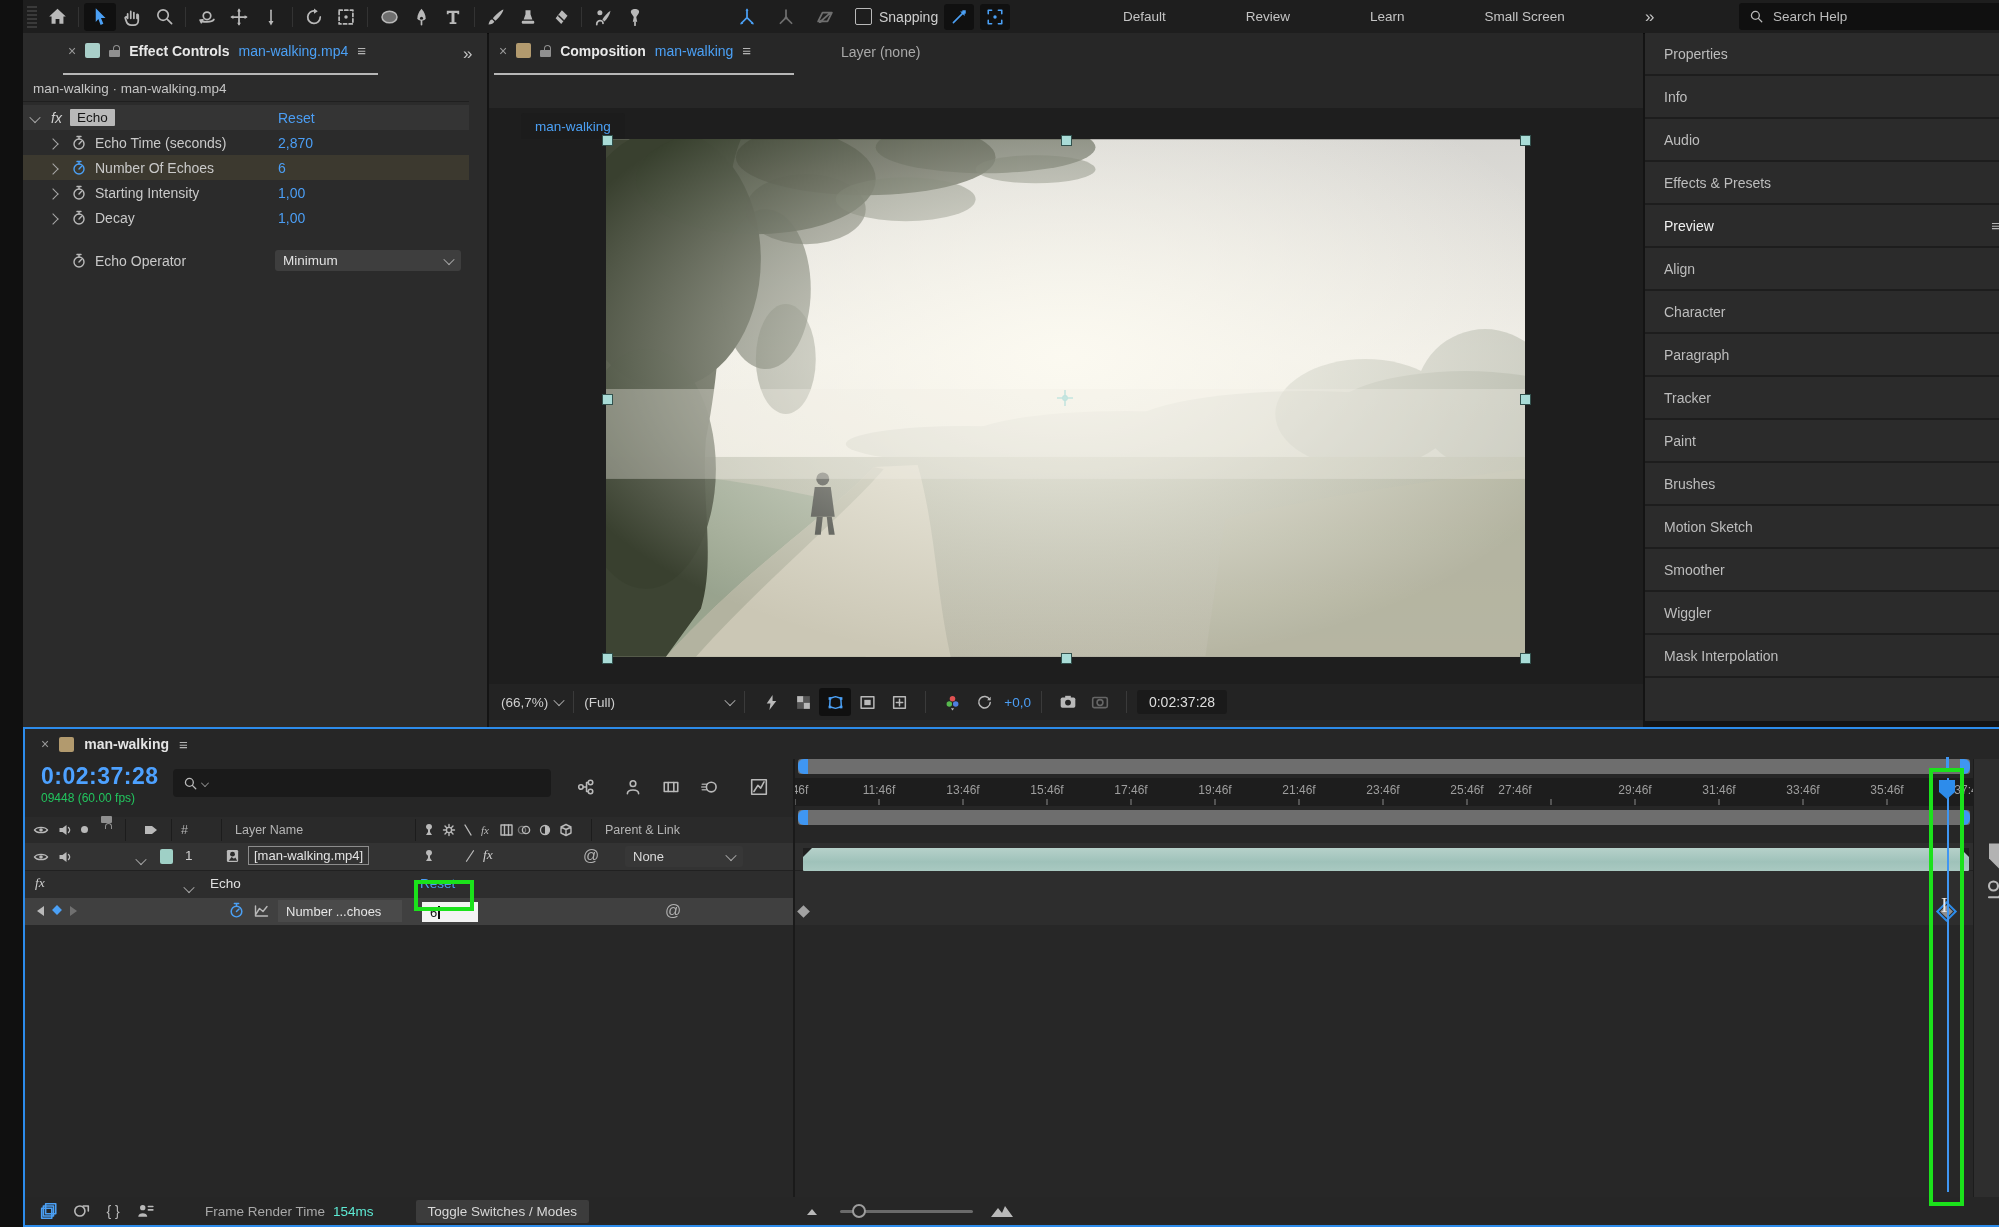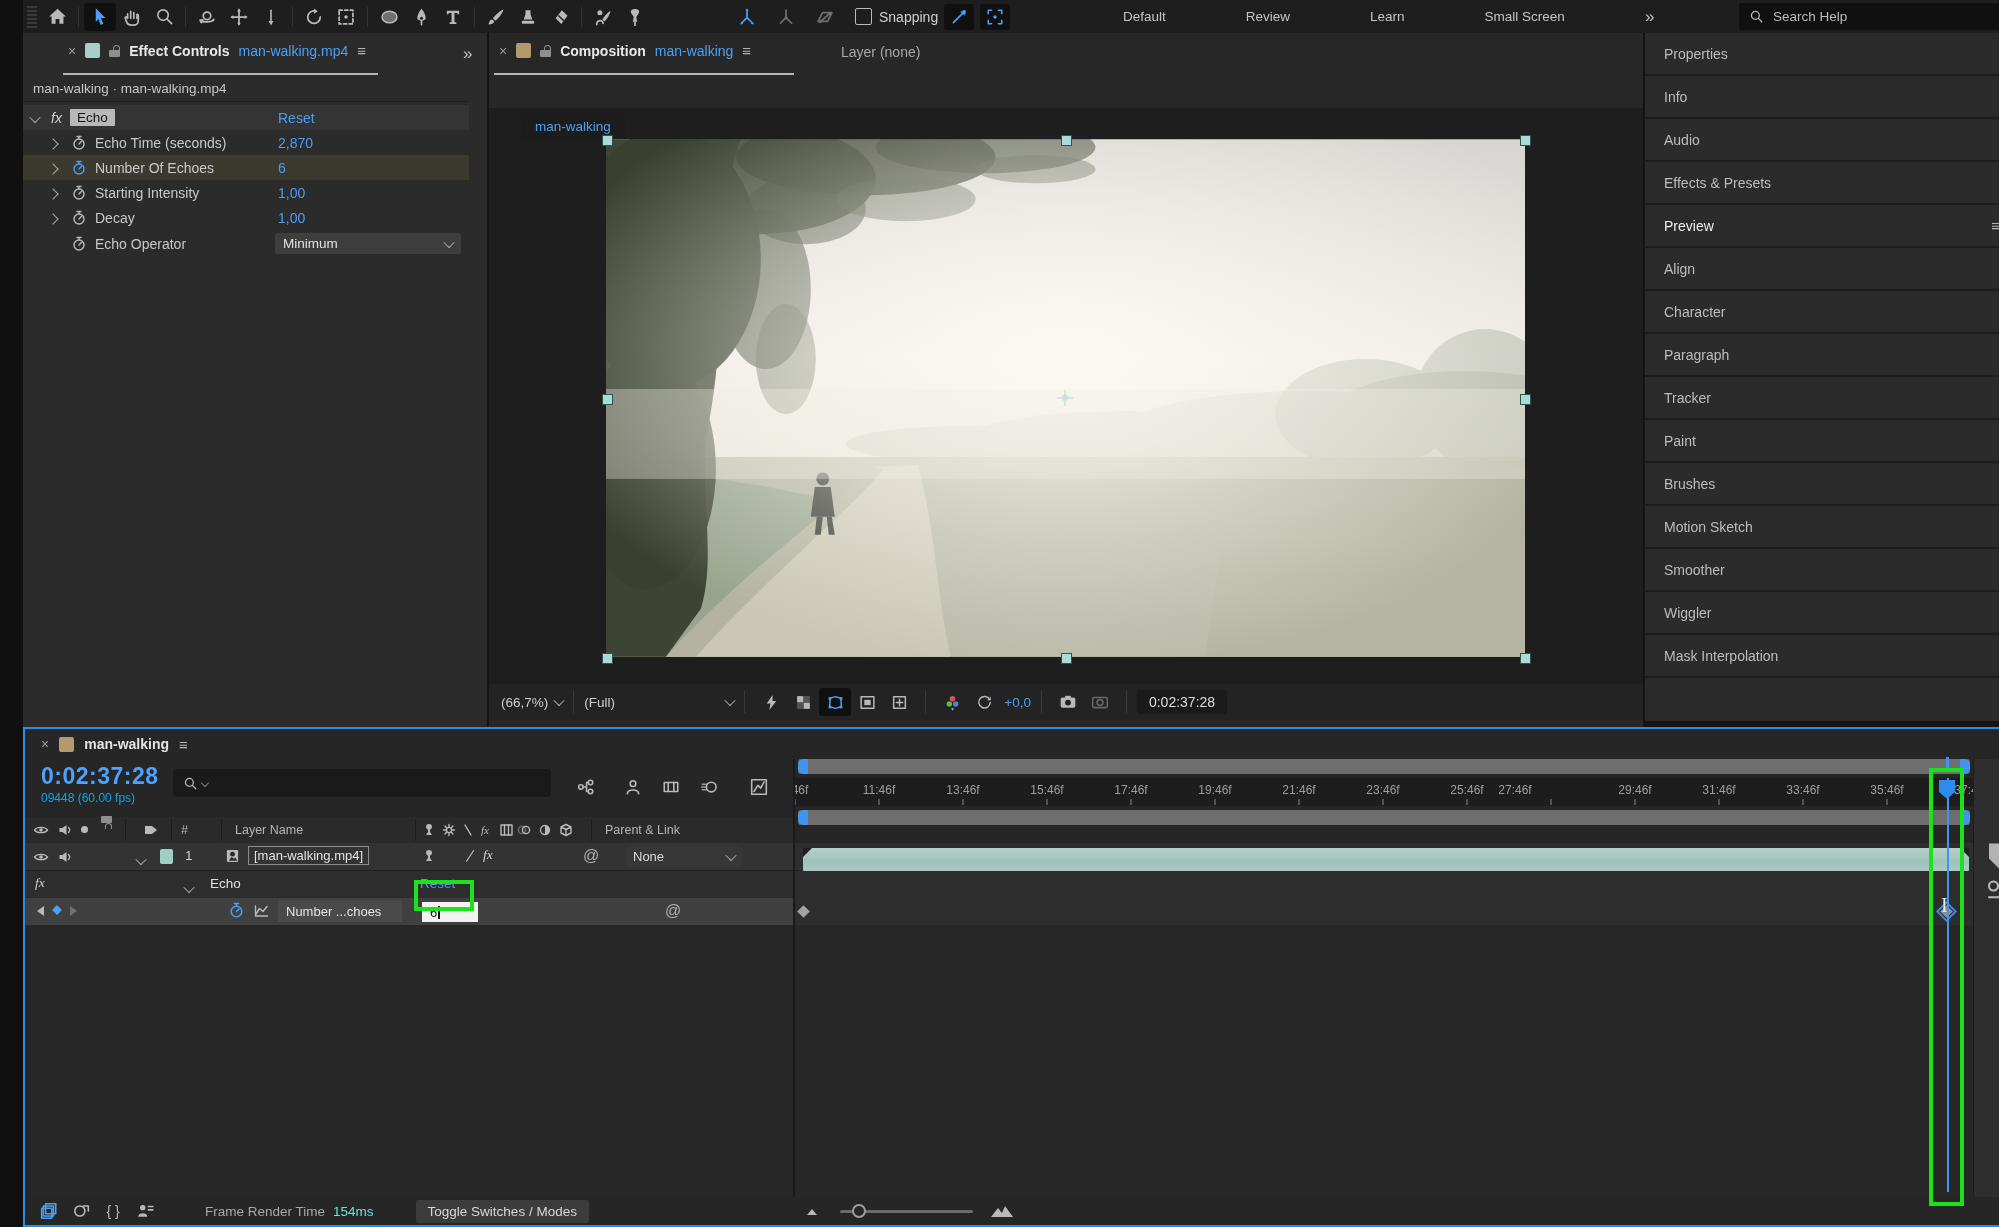--- a/index.html
+++ b/index.html
@@ -66,21 +66,21 @@
   .rrow{height:43px;display:flex;align-items:center;padding-left:19px;font-size:14px;color:#bdbdbd;
         border-bottom:2px solid #1d1d1d;box-sizing:border-box;position:relative;}
   .rrow.active{color:#f0f0f0;}
   .rrow .menu3{position:absolute;right:22px;}
   .rscroll{position:absolute;right:6px;top:5px;width:5px;height:676px;background:#5d5d5d;border-radius:3px;}
   
   .timeline{position:absolute;left:0;top:727px;width:1999px;height:500px;background:#262626;
             border:2px solid #2d8ceb;box-sizing:border-box;}
   .tl-tabrow{position:absolute;left:0;top:0;width:100%;height:30px;display:flex;align-items:center;gap:10px;padding-left:16px;font-size:14px;color:#e4e4e4;}
   .tl-tc{position:absolute;left:16px;top:34px;font-size:23px;font-weight:bold;color:#4da1ff;letter-spacing:.5px;}
-  .tl-fi{position:absolute;left:16px;top:62px;font-size:12px;color:#0ea5e9;}
+  .tl-fi{position:absolute;left:16px;top:62px;font-size:12px;color:#22c55e;}
   .tl-search{position:absolute;left:148px;top:40px;width:378px;height:28px;background:#1a1a1a;border-radius:4px;display:flex;align-items:center;padding-left:10px;box-sizing:border-box;gap:3px;}
   .tl-colhead{position:absolute;left:0;top:88px;width:770px;height:26px;background:#2a2a2a;border-bottom:1px solid #1c1c1c;font-size:12.5px;color:#b5b5b5;}
   .vd{position:absolute;top:2px;width:1px;height:22px;background:#1c1c1c;}
   .tlrow{position:absolute;left:0;width:770px;height:27px;border-bottom:1px solid #212121;font-size:13.5px;color:#d0d0d0;}
   .lyrbox{border:1px solid #8c8c8c;padding:1px 5px;font-size:13px;color:#e3e3e3;}
   .nonedd{position:absolute;left:600px;top:3px;width:118px;height:21px;background:#373737;border-radius:3px;display:flex;align-items:center;justify-content:space-between;padding:0 8px;box-sizing:border-box;font-size:13px;color:#dadada;}
   .propchip{position:absolute;left:253px;top:2px;width:116px;height:22px;background:#4a4a4a;display:flex;align-items:center;padding-left:8px;font-size:13px;color:#e5e5e5;}
   .editbox{position:absolute;left:397px;top:4px;width:48px;height:20px;background:#f3f3f3;display:flex;align-items:center;padding-left:8px;font-size:13px;color:#111;}
   .caret{width:1.5px;height:13px;background:#111;margin-left:1px;}
   
@@ -332,21 +332,21 @@
     <div class="ecrow" style="top:172px;">
       <span style="width:14px;margin-left:26px;"><span class="chv right"></span></span>
       <svg class="stopwatch" style="margin:0 8px 0 8px;" viewBox="0 0 16 16">
           <circle class="gi" cx="8" cy="9" r="5"></circle>
           <path class="gi" d="M8 9l2.4-2.4M6 1.5h4M8 1.5V4"></path>
         </svg>
       <span>Decay</span>
       <span class="val">1,00</span>
     </div>
 
-    <div class="ecrow" style="top:198px;">
+    <div class="ecrow" style="top:215px;">
       <span style="width:14px;margin-left:26px;"></span>
       <svg class="stopwatch" style="margin:0 8px 0 8px;" viewBox="0 0 16 16">
           <circle class="gi" cx="8" cy="9" r="5"></circle>
           <path class="gi" d="M8 9l2.4-2.4M6 1.5h4M8 1.5V4"></path>
         </svg>
       <span>Echo Operator</span>
       <div class="ddown">
         <span>Minimum</span>
         <span class="chv down"></span>
       </div>

